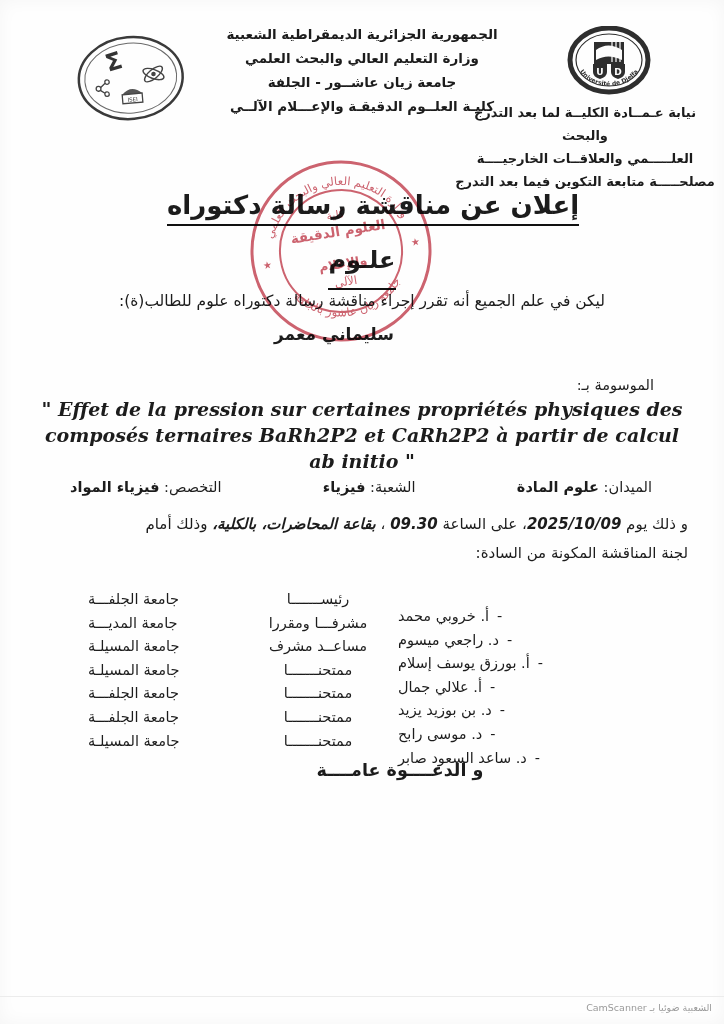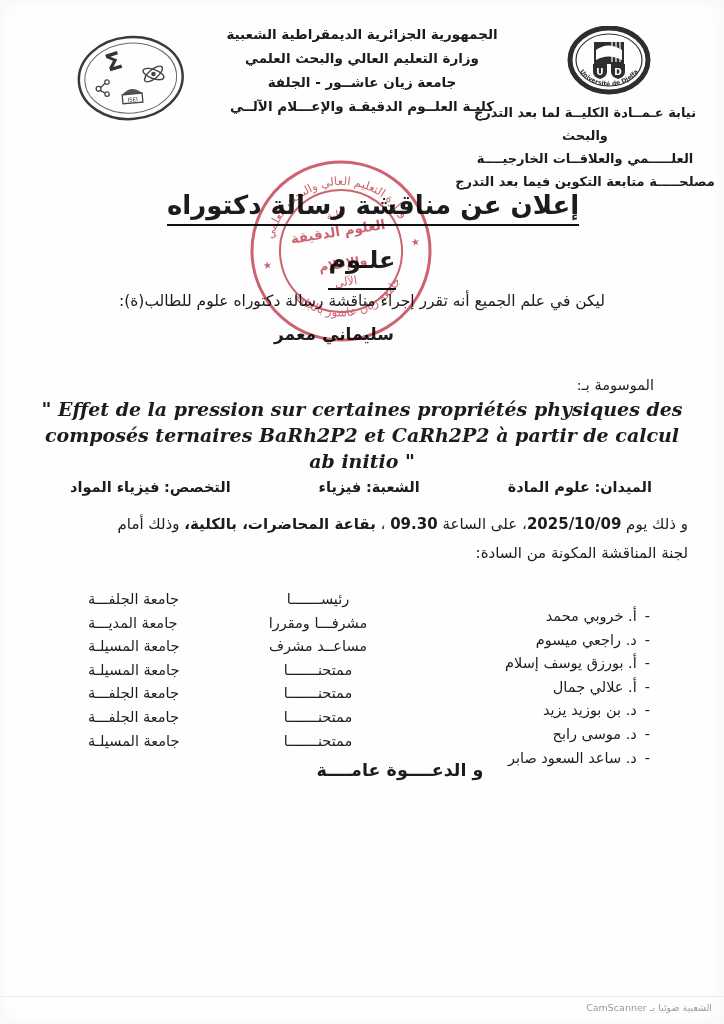--- a/index.html
+++ b/index.html
@@ -35,32 +35,32 @@
   .student { position:absolute; top:324px; left:0; width:660px; text-align:center;
              font-size:17px; font-weight:bold; direction:rtl;padding-left:8px; }
   .entitled { position:absolute; top:358px; right:70px; direction:rtl; font-size:14.5px;margin-top:19px; }
 
   .thesis-fr { position:absolute; top:396px; left:36px; width:652px; text-align:center;
                font-family:"DejaVu Serif", serif; font-style:italic; font-weight:bold;
                font-size:19px; line-height:26px; }
 
   .fields { position:absolute; top:479px; right:72px; width:582px; direction:rtl;
             display:flex; justify-content:space-between; font-size:14.5px; }
-  .fields .lbl { font-weight:bold; }
+  .fields .lbl { font-weight:normal; }
   .fields .val { font-weight:bold; }
 
   .schedule { position:absolute; top:510px; right:36px; width:652px; direction:rtl;
               text-align:right; font-size:15px; line-height:29px; }
-  .schedule .b { font-weight:bold; }
+  .schedule .b { font-weight:bold;font-style:italic; }
 
   
   .committee { position:absolute; top:574px; right:74px; width:568px; direction:rtl; }
   .crow { display:grid; grid-template-columns:252px 160px 156px; align-items:center;
           height:23.6px; font-size:14.5px; }
-  .c-name { text-align:right; white-space:nowrap;margin-top:34px; }
+  .c-name { text-align:left; white-space:nowrap;margin-top:34px; }
   .c-name .dash { display:inline-block; margin-left:8px; }
   .c-role { text-align:center; white-space:nowrap; }
   .c-univ { text-align:left; padding-left:6px; white-space:nowrap; }
 
   .closing { position:absolute; top:760px; left:76px; width:648px; text-align:center;
              direction:rtl; font-size:17.5px; font-weight:bold; }
 
   
   .scan-line { position:absolute; top:996px; left:0; width:724px; height:1px; background:#ececec; }
   .scanner-note { position:absolute; top:1002px; right:12px; direction:rtl;

